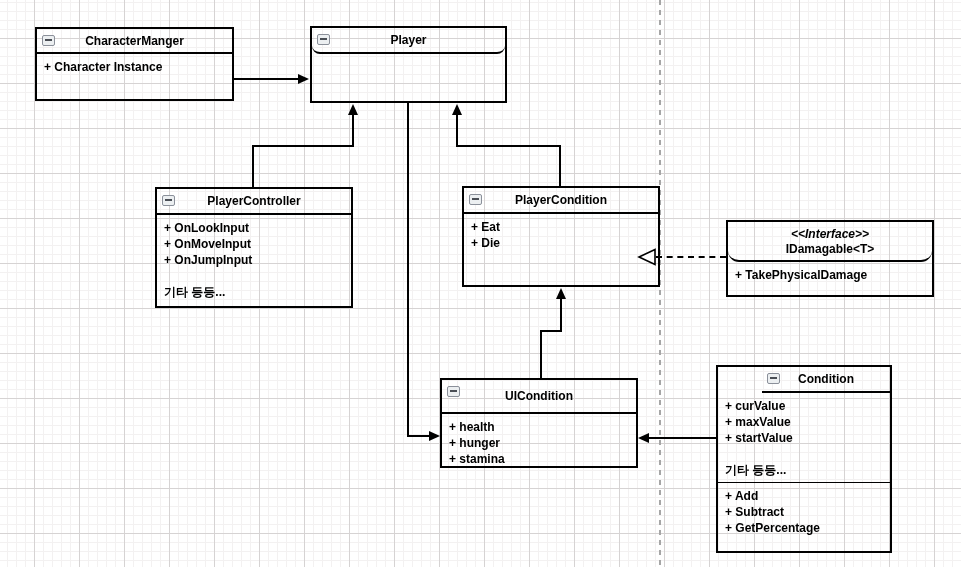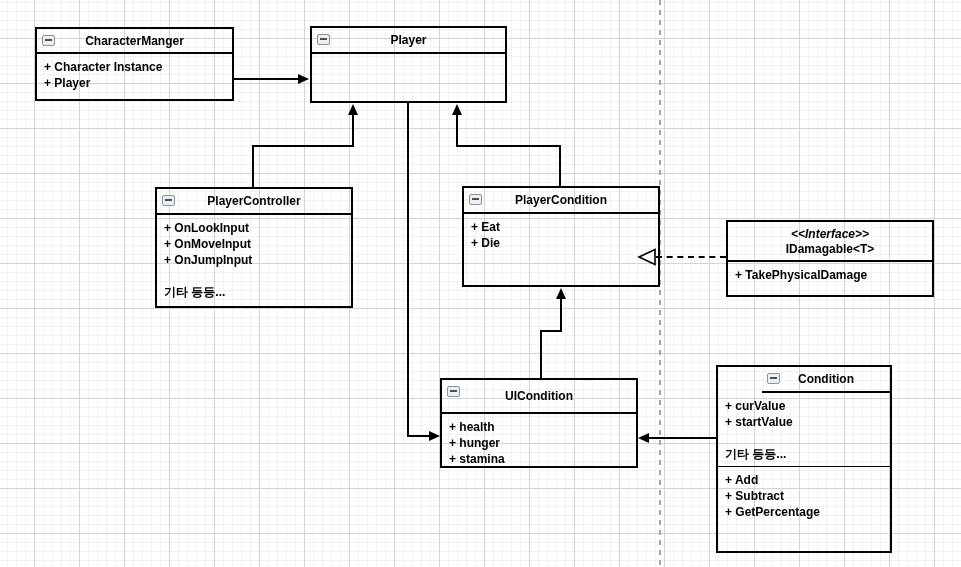--- a/index.html
+++ b/index.html
@@ -64,27 +64,27 @@
   .arrow{position:absolute;width:0;height:0;}
   .arrow-up{border-left:5px solid transparent;border-right:5px solid transparent;border-bottom:11px solid #000;}
   .arrow-right{border-top:5px solid transparent;border-bottom:5px solid transparent;border-left:11px solid #000;}
   .arrow-left{border-top:5px solid transparent;border-bottom:5px solid transparent;border-right:11px solid #000;}
   .hollow-triangle{position:absolute;}
 
   
   #box-character-manager{left:35px;top:27px;width:199px;height:74px;}
   #box-character-manager .uml-title{height:25px;}
   #box-player{left:310px;top:26px;width:197px;height:77px;}
-  #box-player .uml-title{height:26px;}
+  #box-player .uml-title{height:26px;border-radius:8px;}
   #box-player-controller{left:155px;top:187px;width:198px;height:121px;}
   #box-player-controller .uml-title{height:26px;}
   #box-player-condition{left:462px;top:186px;width:198px;height:101px;}
   #box-player-condition .uml-title{height:26px;}
   #box-idamagable{left:726px;top:220px;width:208px;height:77px;}
-  #box-idamagable .uml-title{height:40px;}
+  #box-idamagable .uml-title{height:40px;border-radius:11px;}
   #box-ui-condition{left:440px;top:378px;width:198px;height:90px;}
   #box-ui-condition .uml-title{height:34px;}
   #box-condition{left:716px;top:365px;width:176px;height:188px;}
   #box-condition .uml-title{height:26px;margin-left:44px;}
 </style>
 </head>
 <body>
 
 <div id="canvas">
 
@@ -120,21 +120,20 @@
     <polygon points="18,1.5 2,9 18,16.5" fill="#ffffff" stroke="#000000" stroke-width="1.6"></polygon>
   </svg>
 
   <div class="uml-class" id="box-character-manager">
     <div class="uml-title">
       <span class="collapse-icon"></span>
       <span>CharacterManger</span>
     </div>
     <div class="uml-body">
       <div class="member-line">+ Character Instance</div>
-      <div class="member-line">+ Player</div>
     </div>
   </div>
 
   <div class="uml-class" id="box-player">
     <div class="uml-title">
       <span class="collapse-icon"></span>
       <span>Player</span>
     </div>
     <div class="uml-body"></div>
   </div>
@@ -188,20 +187,21 @@
     </div>
   </div>
 
   <div class="uml-class" id="box-condition">
     <div class="uml-title">
       <span class="collapse-icon"></span>
       <span>Condition</span>
     </div>
     <div class="uml-body">
       <div class="member-line">+ curValue</div>
+      <div class="member-line">+ maxValue</div>
       <div class="member-line">+ startValue</div>
       <div class="member-line"></div>
       <div class="member-line">기타 등등...</div>
       <div class="section-divider"></div>
       <div style="height:5px;"></div>
       <div class="member-line">+ Add</div>
       <div class="member-line">+ Subtract</div>
       <div class="member-line">+ GetPercentage</div>
     </div>
   </div>

